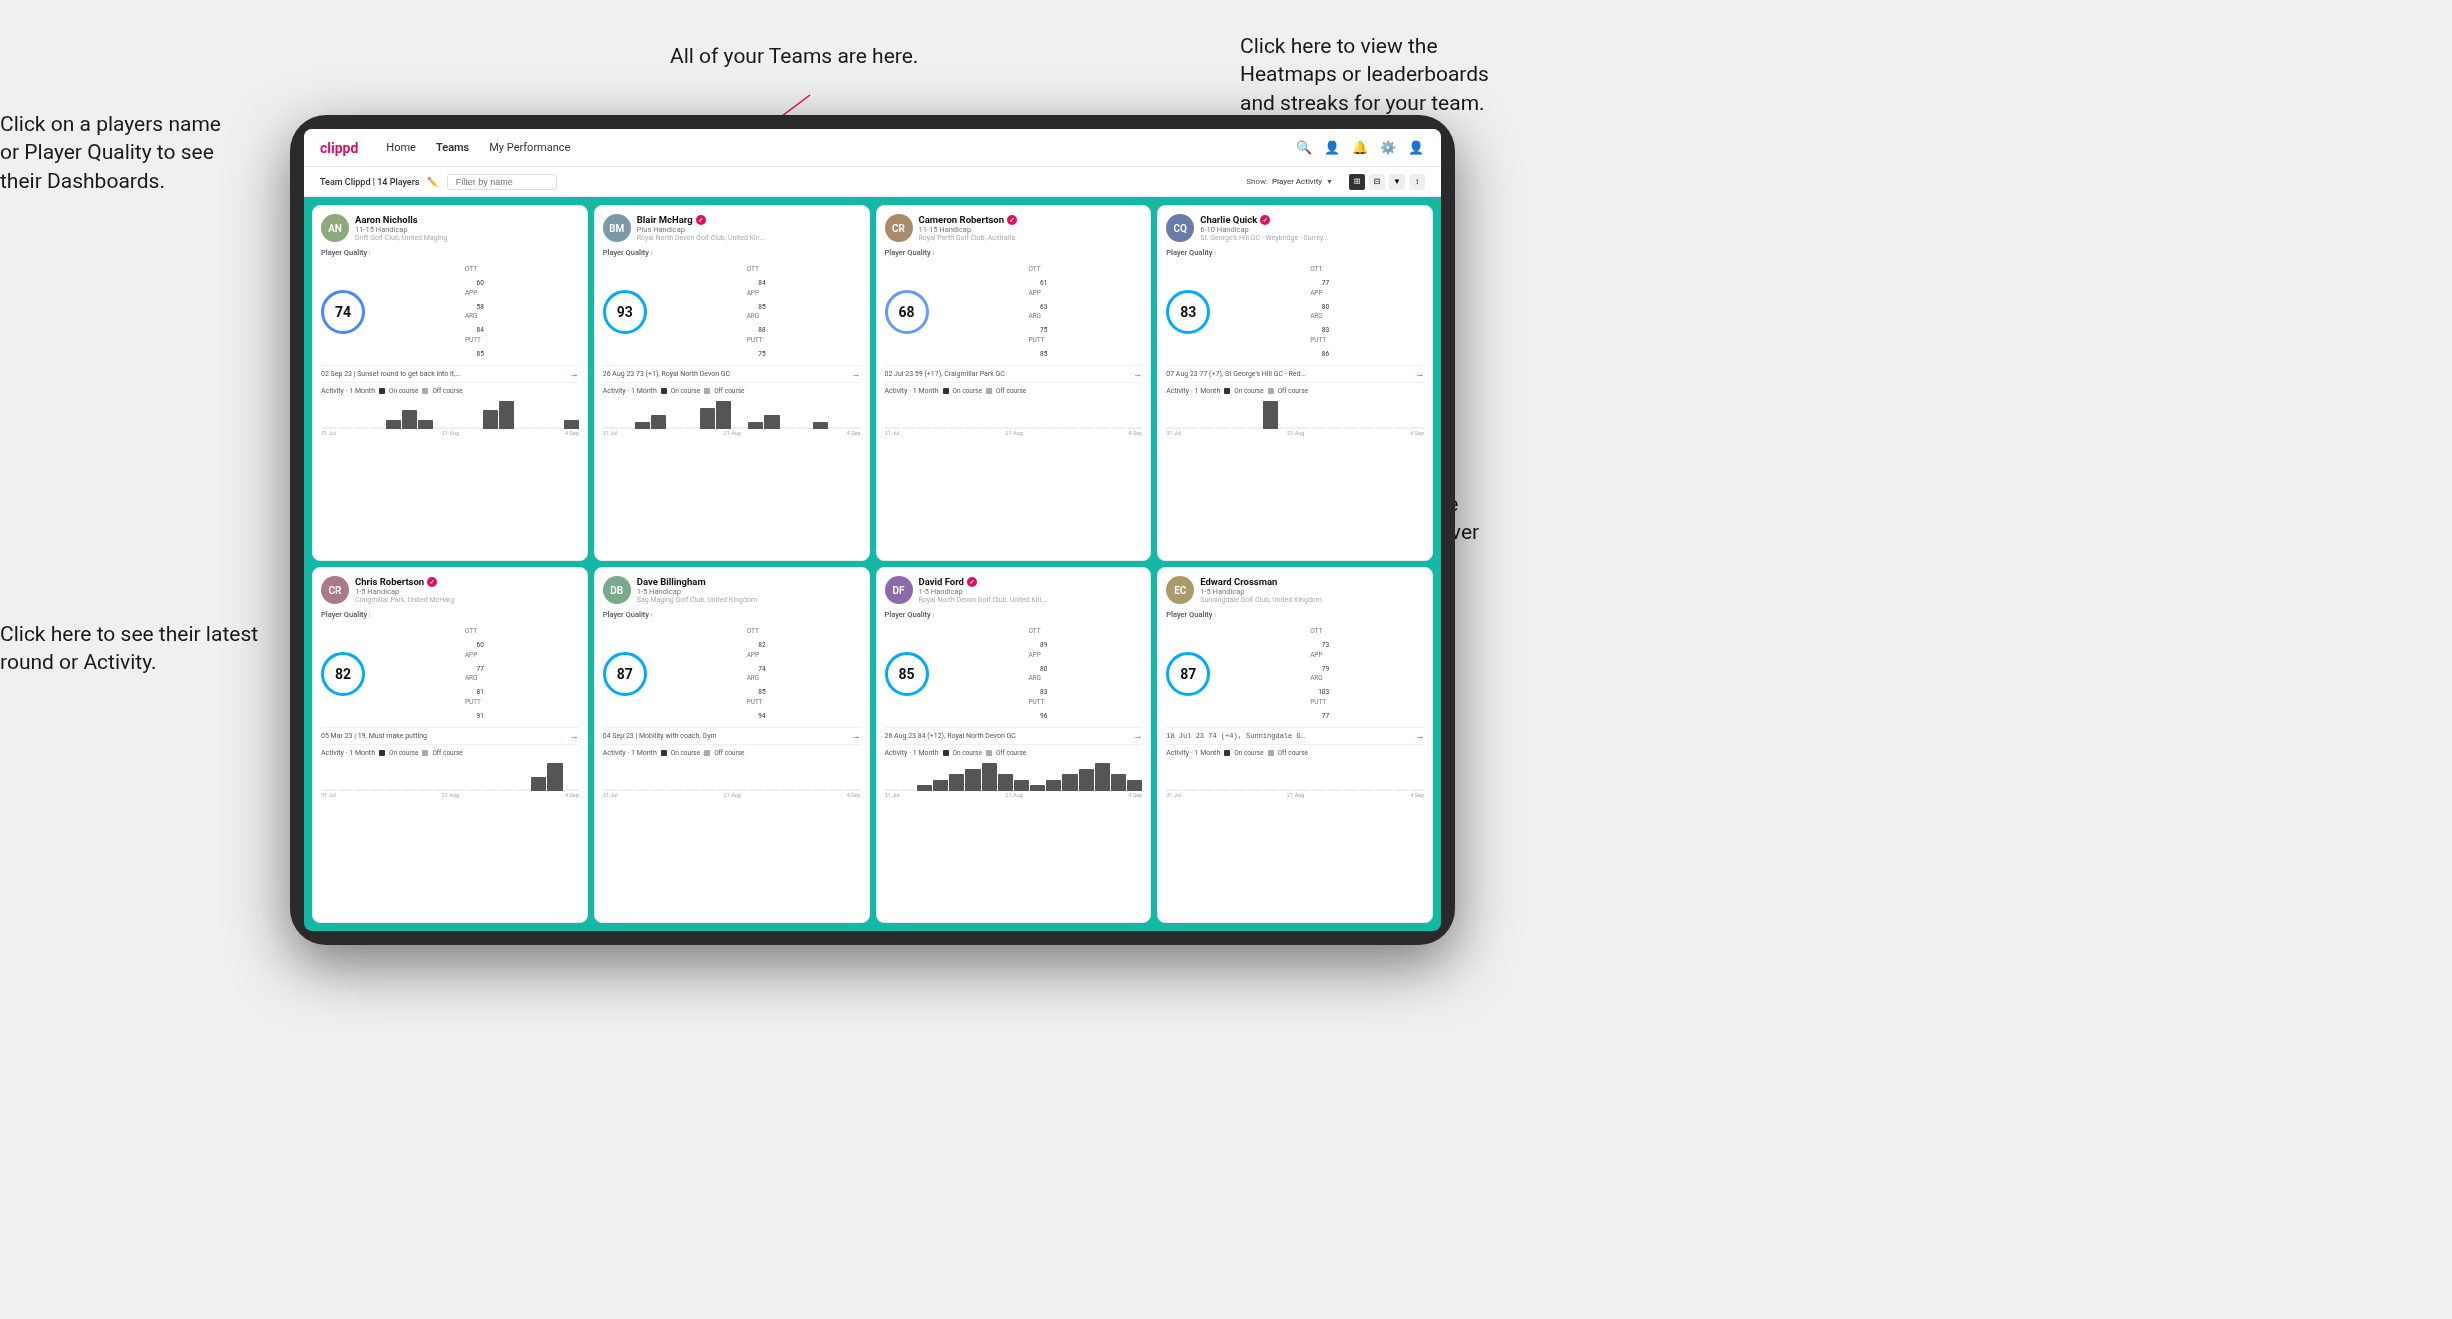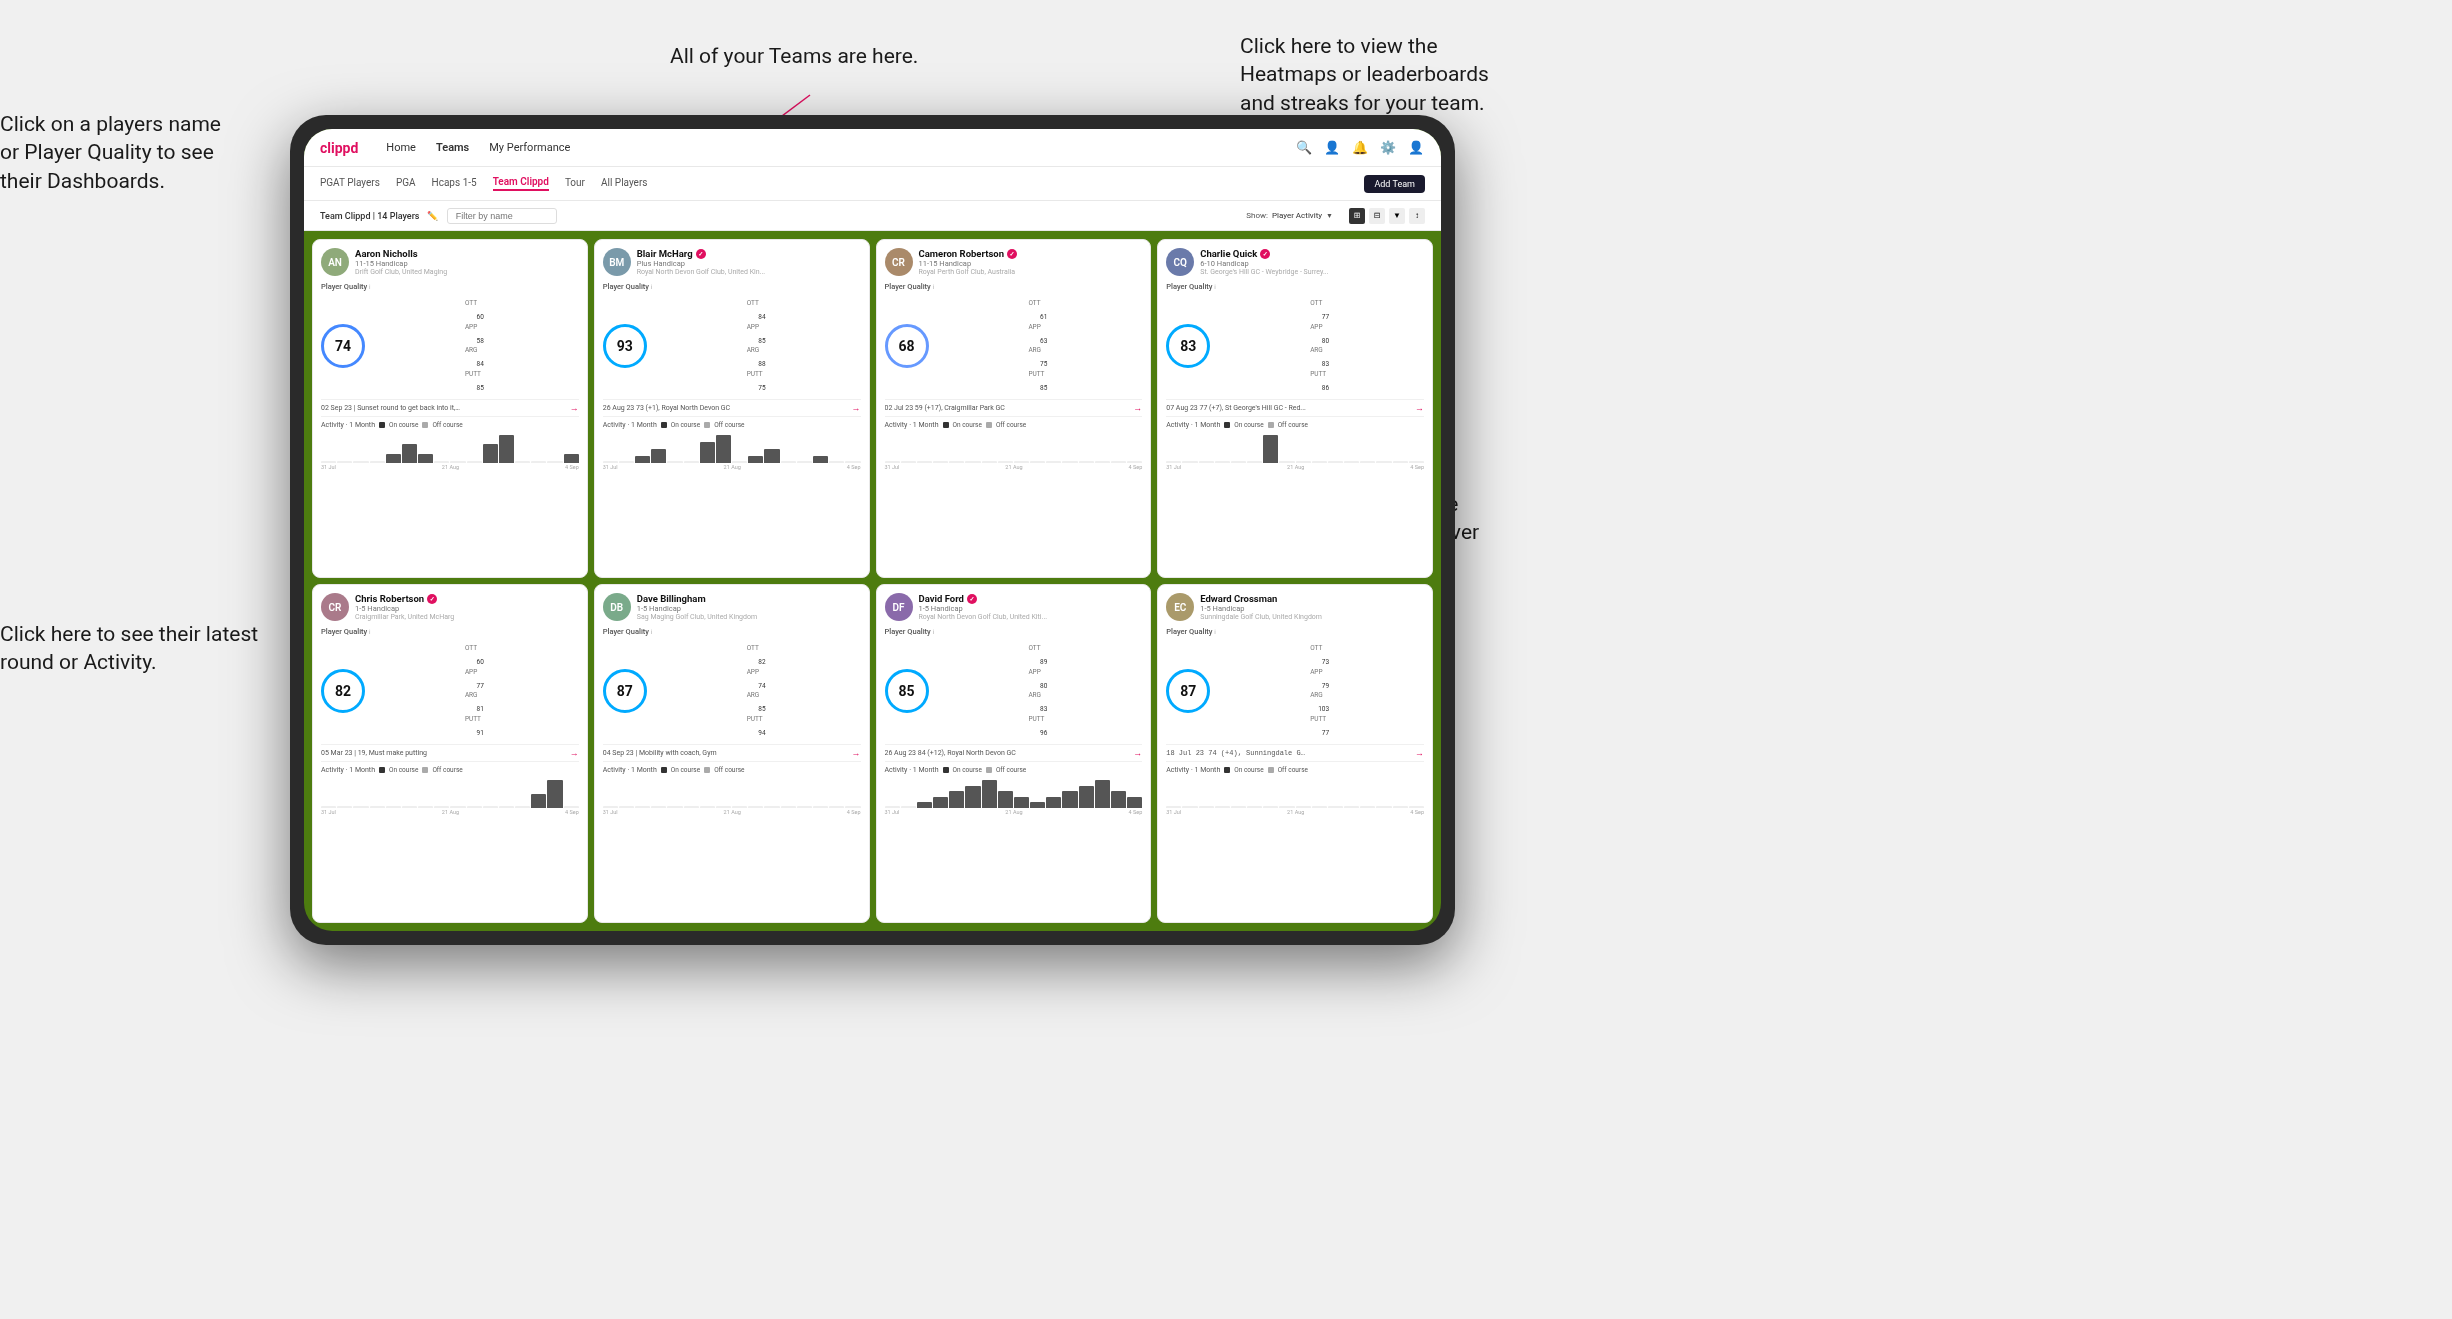--- a/index.html
+++ b/index.html
@@ -20,22 +20,22 @@
       width: 1165px;
       height: 830px;
       background: #2a2a2a;
       border-radius: 36px;
       box-shadow: 0 20px 60px rgba(0,0,0,0.5);
       padding: 14px;
     }
     .tablet-screen {
       width: 100%;
       height: 100%;
-      background: #4d7c0f;
-      border-radius: 28px;
+      background: #14b8a6;
+      border-radius: 8px;
       overflow: hidden;
       display: flex;
       flex-direction: column;
     }
 
     
     .nav-bar {
       height: 38px;
       background: #fff;
       border-bottom: 1px solid #e8e8e8;
@@ -382,29 +382,20 @@
       <span class="nav-item">My Performance</span>
       <div class="nav-icons">
         <span class="nav-icon-btn">🔍</span>
         <span class="nav-icon-btn">👤</span>
         <span class="nav-icon-btn">🔔</span>
         <span class="nav-icon-btn">⚙️</span>
         <span class="nav-icon-btn">👤</span>
       </div>
     </div>
 
-    <div class="sub-nav">
-      <span class="sub-nav-item">PGAT Players</span>
-      <span class="sub-nav-item">PGA</span>
-      <span class="sub-nav-item">Hcaps 1-5</span>
-      <span class="sub-nav-item active">Team Clippd</span>
-      <span class="sub-nav-item">Tour</span>
-      <span class="sub-nav-item">All Players</span>
-      <div class="add-team-btn">Add Team</div>
-    </div>
 
     <div class="team-bar">
       <span class="team-label">Team Clippd | 14 Players</span>
       <span style="font-size:9px;cursor:pointer;color:#555;">✏️</span>
       <input class="team-search" type="text" placeholder="Filter by name" style="">
       <div class="team-show">
         <span>Show:</span>
         <span style="font-size:8px;color:#333;cursor:pointer;">Player Activity</span>
         <span style="font-size:7px;">▼</span>
       </div>

